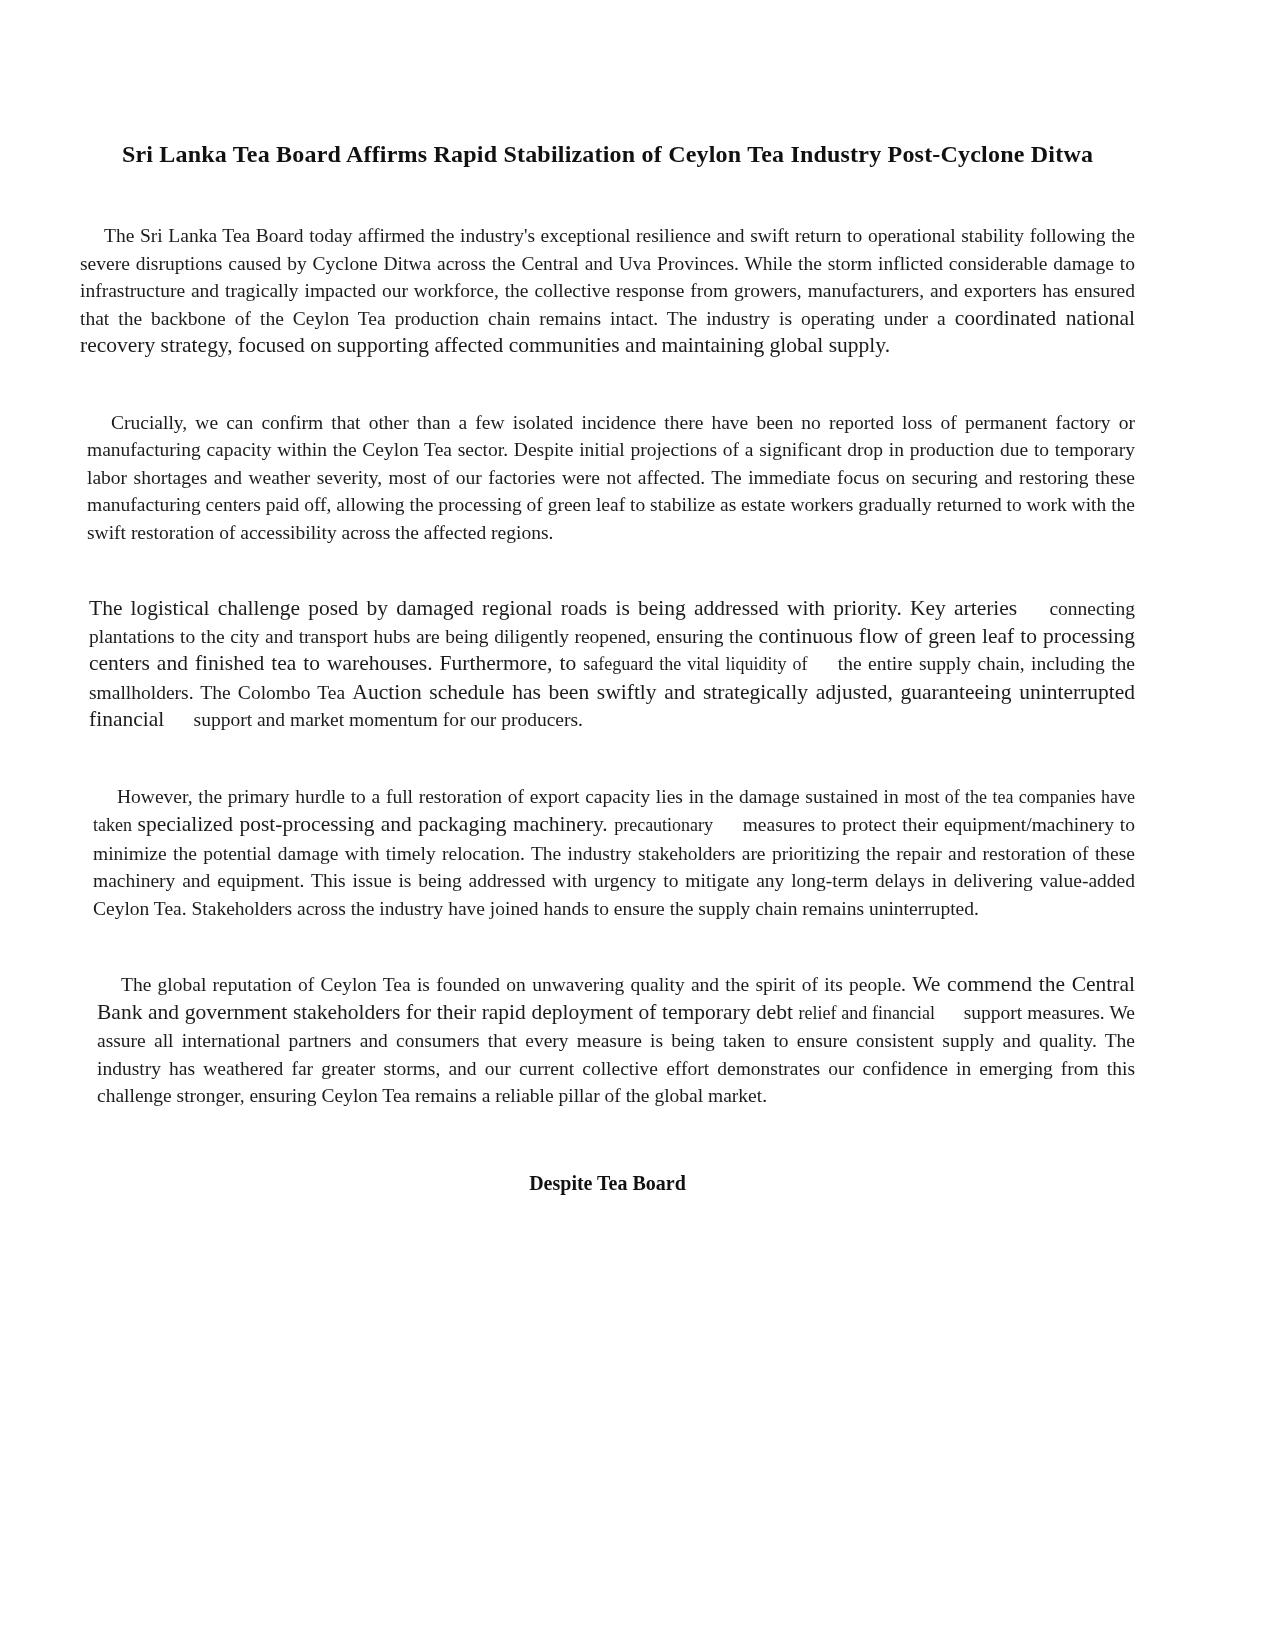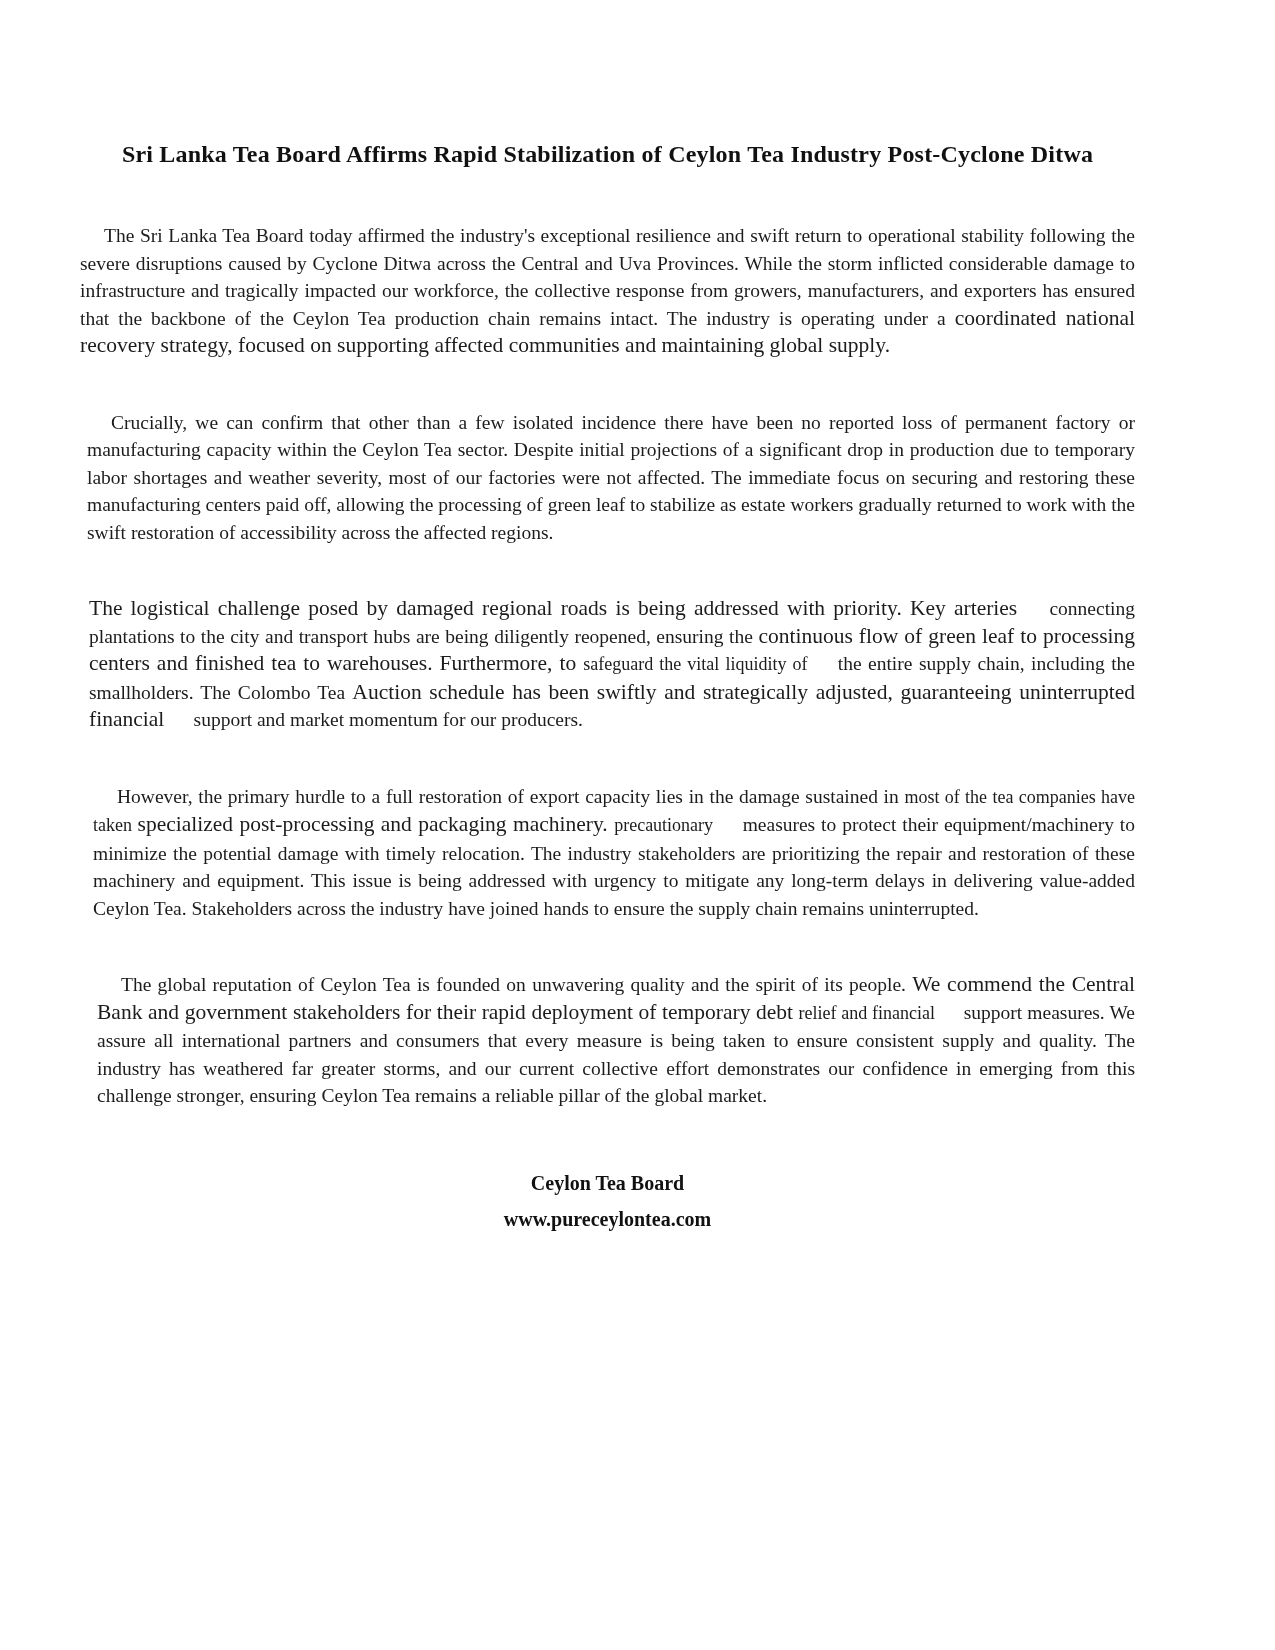--- a/index.html
+++ b/index.html
@@ -75,17 +75,16 @@
     <p class="para p1"><span class="seg-n">Crucially, we can confirm that other than a few isolated incidence there have been no reported loss of permanent factory or manufacturing capacity within the Ceylon Tea sector. Despite initial projections of a significant drop in production due to temporary labor shortages and weather severity, most of our factories were not affected. The immediate focus on securing and restoring these manufacturing centers paid off, allowing the processing of green leaf to stabilize as estate workers gradually returned to work with the swift restoration of accessibility across the affected regions.</span></p>
 
     <p class="para p2"><span class="seg-l">The logistical challenge posed by damaged regional roads is being addressed with priority. Key arteries </span><span class="seg-n">connecting plantations to the city and transport hubs are being diligently reopened, ensuring the </span><span class="seg-l">continuous flow of green leaf to processing centers and finished tea to warehouses. Furthermore, to </span><span class="seg-sm">safeguard the vital liquidity of </span><span class="seg-n">the entire supply chain, including the smallholders. The Colombo Tea </span><span class="seg-l">Auction schedule has been swiftly and strategically adjusted, guaranteeing uninterrupted financial </span><span class="seg-n">support and market momentum for our producers.</span></p>
 
     <p class="para p3"><span class="seg-n">However, the primary hurdle to a full restoration of export capacity lies in the damage sustained in </span><span class="seg-sm">most of the tea companies  have taken </span><span class="seg-l">specialized post-processing and packaging machinery. </span><span class="seg-sm">precautionary </span><span class="seg-n">measures to protect their equipment/machinery to minimize the potential damage with timely relocation. The industry stakeholders are prioritizing the repair and restoration of these machinery and equipment. This issue is being addressed with urgency to mitigate any long-term delays in delivering value-added Ceylon Tea. Stakeholders across the industry have joined hands to ensure the supply chain remains uninterrupted.</span></p>
 
     <p class="para p4"><span class="seg-n">The global reputation of Ceylon Tea is founded on unwavering quality and the spirit of its people. </span><span class="seg-l">We commend the Central Bank and government stakeholders for their rapid deployment of temporary debt </span><span class="seg-sm">relief and financial </span><span class="seg-n">support measures. We assure all international partners and consumers that every measure is being taken to ensure consistent supply and quality. The industry has weathered far greater storms, and our current collective effort demonstrates our confidence in emerging from this challenge stronger, ensuring Ceylon Tea remains a reliable pillar of the global market.</span></p>
   </div>
 
   <div class="footer">
-    <p class="sig">Ceylon Tea Board</p>
-    <p class="site">www.pureceylontea.com</p>
+    <p class="sig">Despite Tea Board</p>
   </div>
 
 </div>
 
 </body></html>

